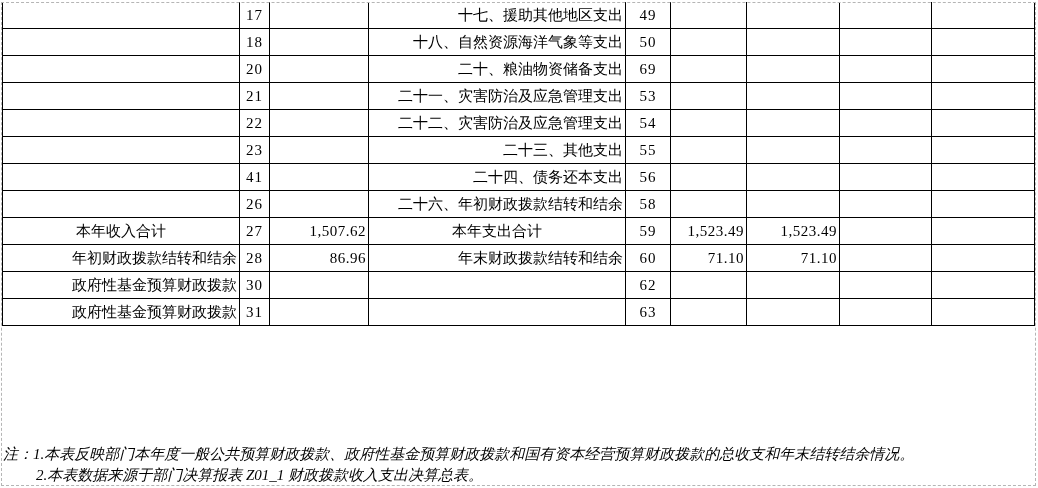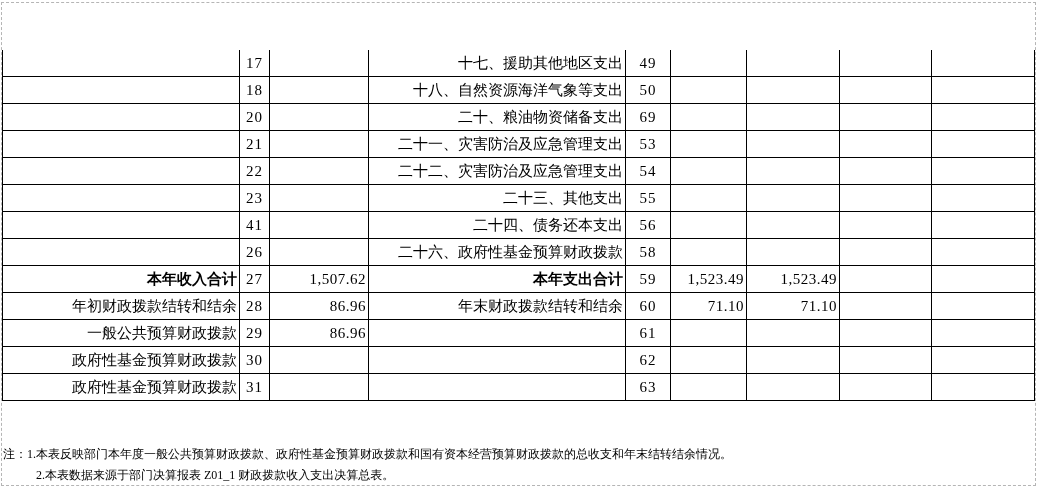--- a/index.html
+++ b/index.html
@@ -28,49 +28,49 @@
     z-index: 3;
   }
   table.fiscal {
     position: absolute;
     left: 2px;
     top: 2px;
     width: 1032px;
     border-collapse: collapse;
     table-layout: fixed;
     z-index: 2;
-    margin-top: 48px;
   }
   table.fiscal td {
     border: 1px solid #000000;
     height: 26.45px;
     font-size: 15px;
     line-height: 26px;
     padding: 0 2px;
     overflow: hidden;
     white-space: nowrap;
     box-sizing: border-box;
   }
   table.fiscal tr:first-child td {
     border-top: none;
   }
   td.item   { text-align: right;  padding-left: 6px; }
   td.num    { text-align: center; letter-spacing: 1px; }
   td.amt    { text-align: right; padding-right: 8px; letter-spacing: 0.5px; }
-  td.bc     { text-align: right; font-weight: bold; padding-left: 2px; }
+  td.bc     { text-align: center; font-weight: normal; padding-left: 2px; }
   td.indent { padding-left: 26px; }
   .notes {
     position: absolute;
     left: 3px;
     top: 444px;
     width: 1030px;
-    font-size: 12px;
+    font-size: 15px;
     line-height: 21px;
     z-index: 2;
     white-space: nowrap;
+    font-style: italic;
   }
   .note-line { display: block; }
   .note-line.second { padding-left: 33px; }
 </style>
 </head>
 <body>
 
 <div class="page-frame"></div>
 
 <table class="fiscal">
@@ -160,21 +160,21 @@
         <td class="num">56</td>
         <td class="amt"></td>
         <td class="amt"></td>
         <td class="amt"></td>
         <td class="amt"></td>
       </tr>
       <tr>
         <td class="item"></td>
         <td class="num">26</td>
         <td class="amt"></td>
-        <td class="item">二十六、政府性基金预算财政拨款</td>
+        <td class="item">二十六、年初财政拨款结转和结余</td>
         <td class="num">58</td>
         <td class="amt"></td>
         <td class="amt"></td>
         <td class="amt"></td>
         <td class="amt"></td>
       </tr>
       <tr>
         <td class="item bc">本年收入合计</td>
         <td class="num">27</td>
         <td class="amt">1,507.62</td>
@@ -190,31 +190,20 @@
         <td class="num">28</td>
         <td class="amt">86.96</td>
         <td class="item">年末财政拨款结转和结余</td>
         <td class="num">60</td>
         <td class="amt">71.10</td>
         <td class="amt">71.10</td>
         <td class="amt"></td>
         <td class="amt"></td>
       </tr>
       <tr>
-        <td class="item indent">一般公共预算财政拨款</td>
-        <td class="num">29</td>
-        <td class="amt">86.96</td>
-        <td class="item"></td>
-        <td class="num">61</td>
-        <td class="amt"></td>
-        <td class="amt"></td>
-        <td class="amt"></td>
-        <td class="amt"></td>
-      </tr>
-      <tr>
         <td class="item indent">政府性基金预算财政拨款</td>
         <td class="num">30</td>
         <td class="amt"></td>
         <td class="item"></td>
         <td class="num">62</td>
         <td class="amt"></td>
         <td class="amt"></td>
         <td class="amt"></td>
         <td class="amt"></td>
       </tr>

